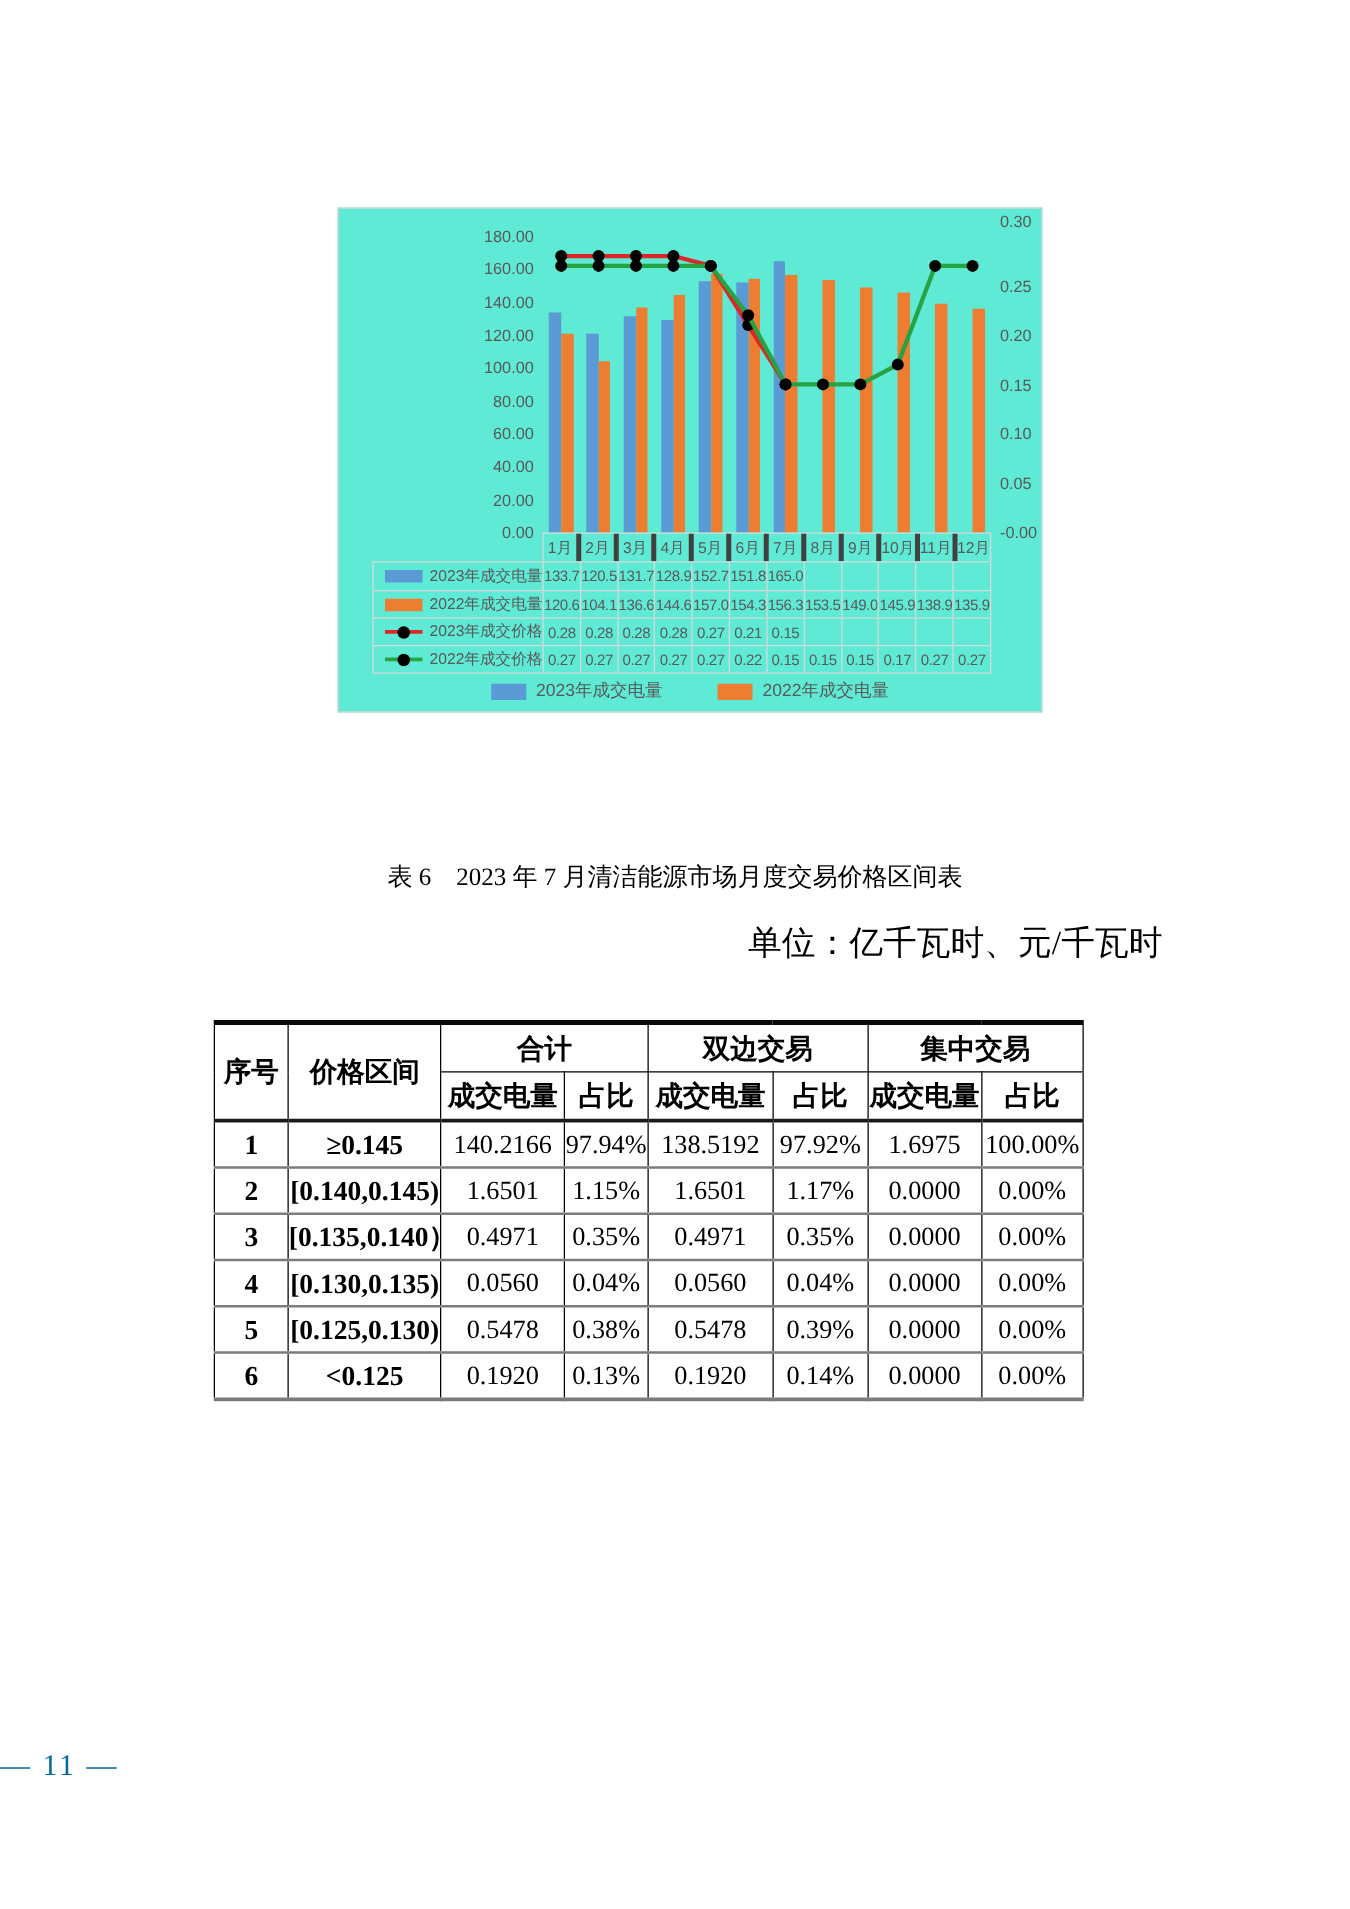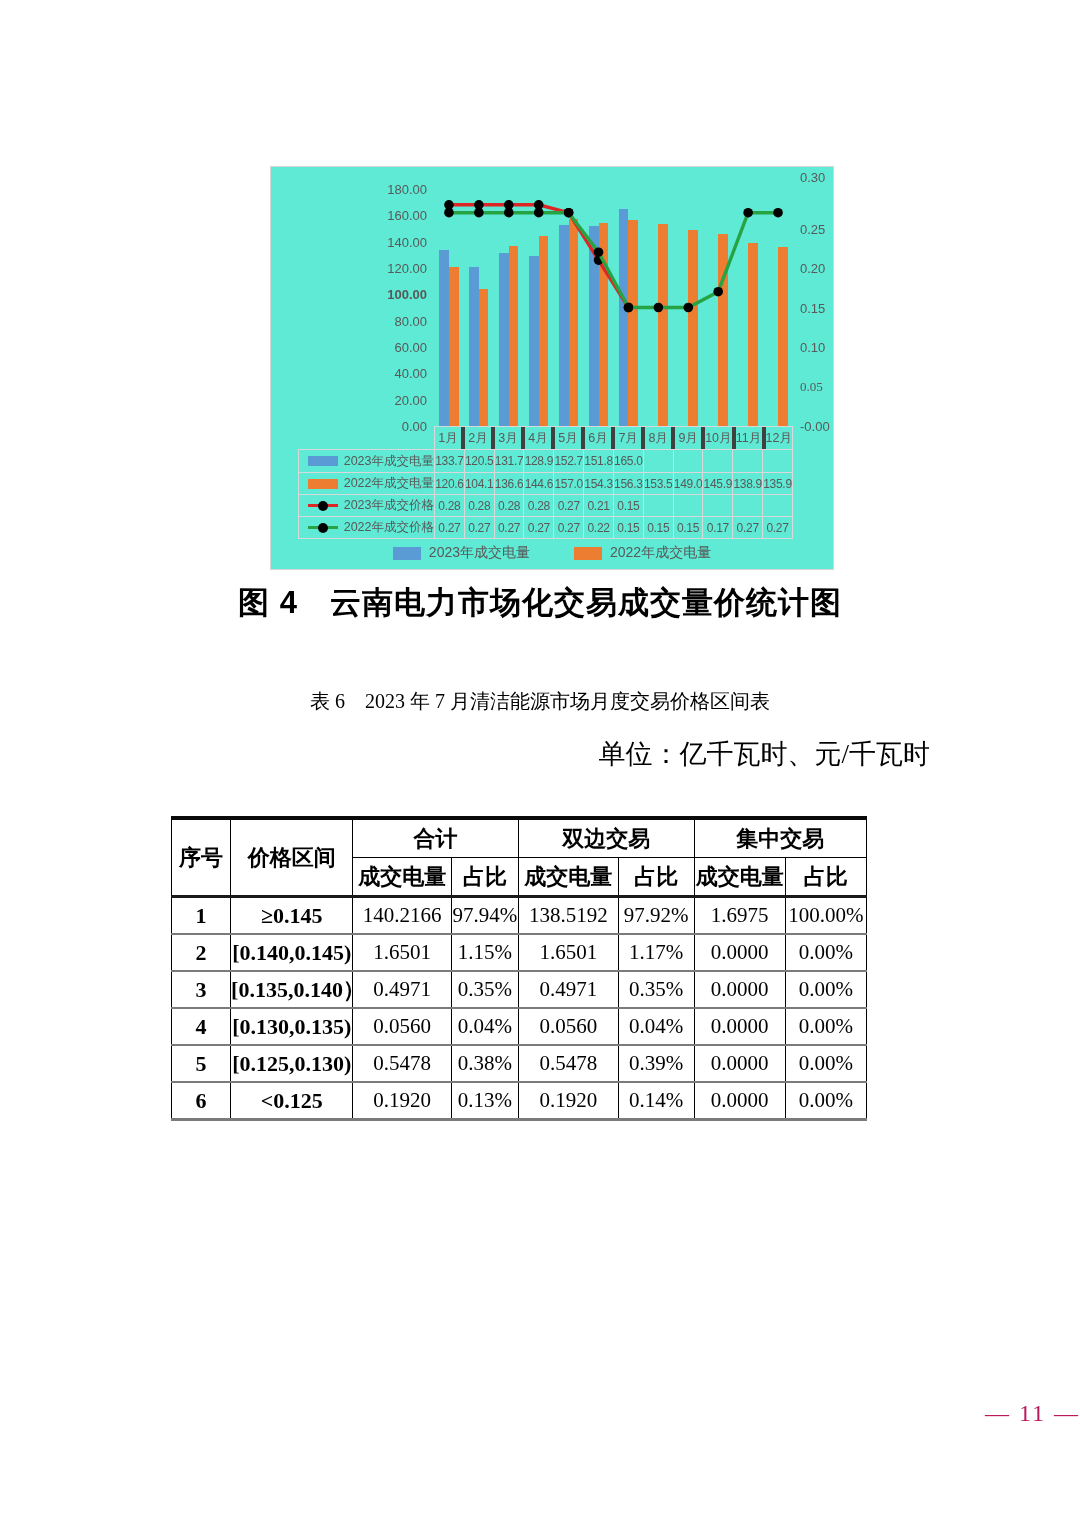--- a/index.html
+++ b/index.html
@@ -57,48 +57,48 @@
       border-top:4px solid #0a0a0a;border-bottom:3px solid #7b7b7b;margin-top:32px;}
   .t6 th{font-weight:bold;font-size:22px;text-align:center;
          border-right:1px solid #000;height:37px;padding:0;}
   .t6 th.grp{border-bottom:1px solid #000;}
   .t6 th.sub, .t6 th.span2{border-bottom:3px solid #1a1a1a;}
   .t6 td{font-size:21px;text-align:center;border-right:1px solid #000;
          border-bottom:2px solid #7b7b7b;height:35px;padding:0;}
   .t6 td.seq, .t6 td.range{font-weight:bold;font-size:22px;}
   .t6 th:last-child, .t6 td:last-child{border-right:none;}
 
-  .page-number{position:absolute;left:0;top:1400px;width:100%;text-align:right;
-               font-size:24px;color:#be185d;letter-spacing:2px;}
+  .page-number{position:absolute;left:0;top:1400px;width:100%;text-align:left;
+               font-size:24px;color:#0369a1;letter-spacing:2px;}
 </style>
 </head>
 <body>
 
 <div class="page">
 
   <div class="chart-panel">
     <div id="left-axis">
         <div class="ylab" style="top: 22px;">180.00</div>
         <div class="ylab" style="top: 48.3333px;">160.00</div>
         <div class="ylab" style="top: 74.6667px;">140.00</div>
         <div class="ylab" style="top: 101px;">120.00</div>
-        <div class="ylab" style="top: 127.333px; font-weight: bold;">100.00</div>
+        <div class="ylab" style="top: 127.333px;">100.00</div>
         <div class="ylab" style="top: 153.667px;">80.00</div>
         <div class="ylab" style="top: 180px;">60.00</div>
         <div class="ylab" style="top: 206.333px;">40.00</div>
         <div class="ylab" style="top: 232.667px;">20.00</div>
         <div class="ylab" style="top: 259px;">0.00</div>
       </div>
     <div id="right-axis">
         <div class="yrlab" style="top: 10px;">0.30</div>
         <div class="yrlab" style="top: 61.5px;">0.25</div>
         <div class="yrlab" style="top: 101px;">0.20</div>
         <div class="yrlab" style="top: 140.5px;">0.15</div>
         <div class="yrlab" style="top: 180px;">0.10</div>
-        <div class="yrlab" style="top: 219.5px; font-family: Liberation Serif, serif;">0.05</div>
+        <div class="yrlab" style="top: 219.5px;">0.05</div>
         <div class="yrlab" style="top: 259px;">-0.00</div>
       </div>
     <div class="plot" id="plot">
         <div class="bar" style="left: 5.35833px; width: 9.6px; height: 176.038px; background: rgb(91, 155, 213);"></div>
         <div class="bar" style="left: 35.275px; width: 9.6px; height: 158.658px; background: rgb(91, 155, 213);"></div>
         <div class="bar" style="left: 65.1917px; width: 9.6px; height: 173.405px; background: rgb(91, 155, 213);"></div>
         <div class="bar" style="left: 95.1083px; width: 9.6px; height: 169.718px; background: rgb(91, 155, 213);"></div>
         <div class="bar" style="left: 125.025px; width: 9.6px; height: 201.055px; background: rgb(91, 155, 213);"></div>
         <div class="bar" style="left: 154.942px; width: 9.6px; height: 199.87px; background: rgb(91, 155, 213);"></div>
         <div class="bar" style="left: 184.858px; width: 9.6px; height: 217.25px; background: rgb(91, 155, 213);"></div>
@@ -237,21 +237,20 @@
           <span class="swatch" style="background: rgb(91, 155, 213);"></span>
           <span>2023年成交电量</span>
         </div>
         <div class="bl-item">
           <span class="swatch" style="background: rgb(237, 125, 49);"></span>
           <span>2022年成交电量</span>
         </div>
       </div>
   </div>
 
-  <div class="fig-caption">图 4　云南电力市场化交易成交量价统计图</div>
 
   <div class="tbl-caption">表 6　2023 年 7 月清洁能源市场月度交易价格区间表</div>
   <div class="unit-note">单位：亿千瓦时、元/千瓦时</div>
 
   <table class="t6">
     <colgroup>
       <col style="width:8.5%">
         <col style="width:17.6%">
       <col style="width:14.2%">
         <col style="width:9.6%">

